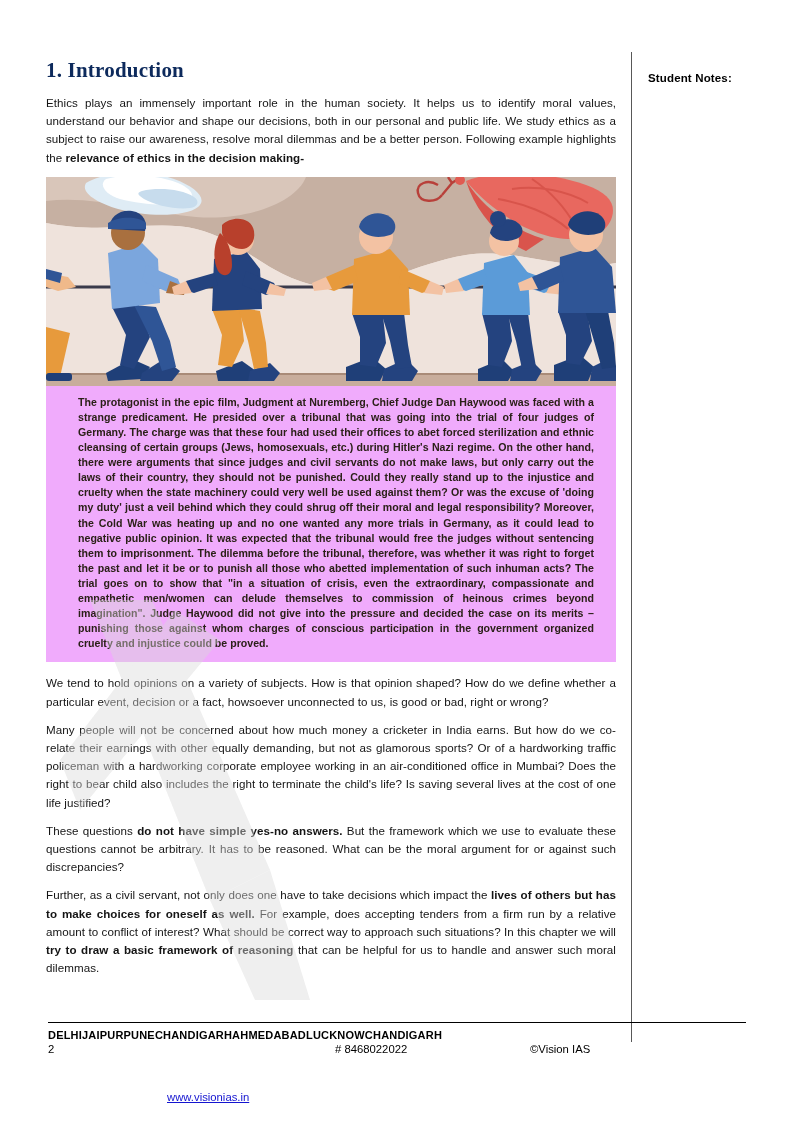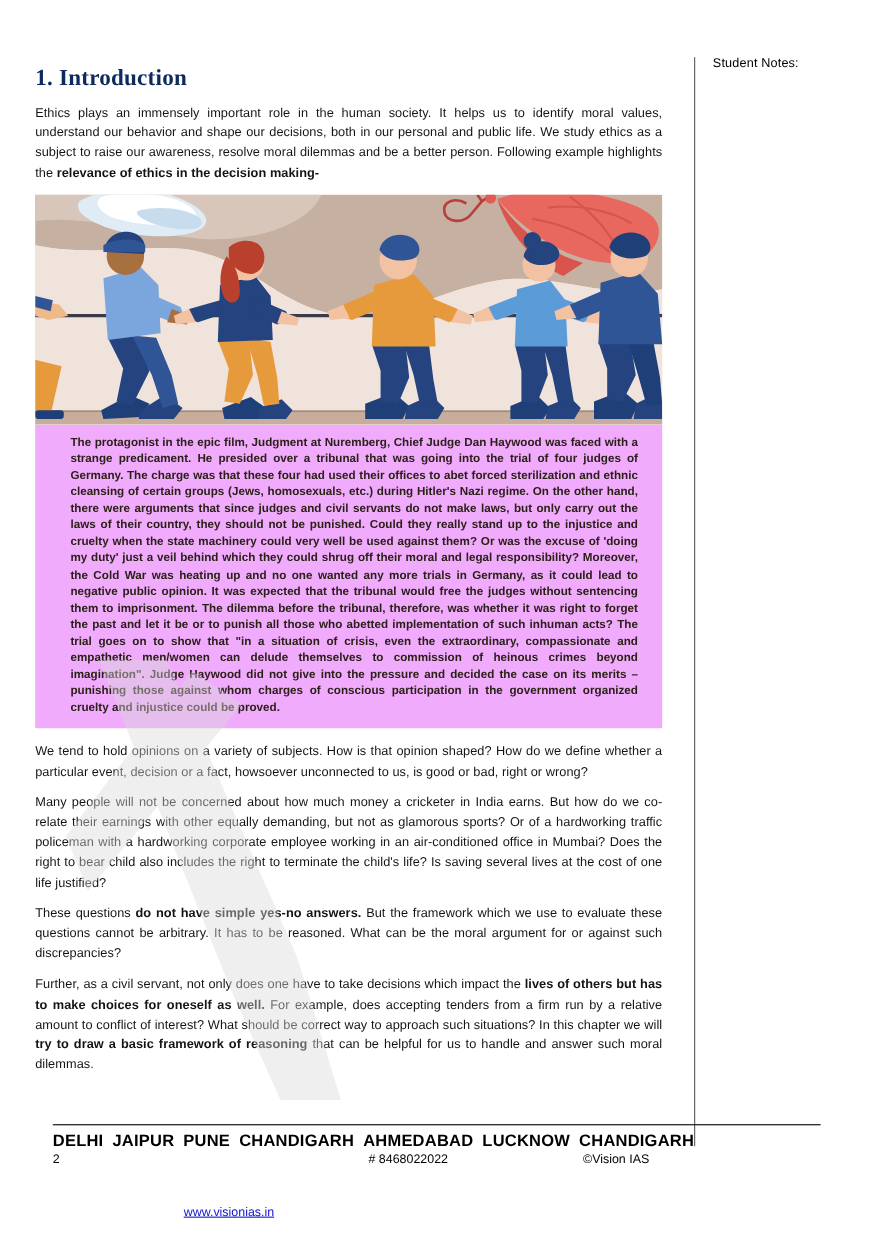--- a/index.html
+++ b/index.html
@@ -44,34 +44,35 @@
     width: 1px;
     height: 990px;
     background: #585858;
     z-index: 3;
   }
 
   
   .notes-col {
     position: absolute;
     left: 648px;
-    top: 52px;
+    top: 72px;
     width: 130px;
     z-index: 4;
+    font-weight: bold;
   }
   .notes-title {
     font-size: 11.5px;
     color: #000;
     letter-spacing: 0.15px;
   }
 
   
   .content {
     position: absolute;
-    left: 32px;
+    left: 46px;
     top: 58px;
     width: 570px;
     z-index: 4;
   }
 
   h1.chapter-title {
     font-family: "Liberation Serif", serif;
     font-size: 21px;
     font-weight: bold;
     color: #0d2a5c;
@@ -130,22 +131,21 @@
     left: 48px;
     top: 1022px;
     width: 698px;
     height: 1px;
     background: #000;
     z-index: 6;
   }
   .footer-cities {
     display: flex;
     width: 583px;
-    justify-content: space-between;
-    font-size: 15px;
+    font-size: 11px;
     font-weight: bold;
     letter-spacing: 0.2px;
     margin-top: 7px;
   }
   .footer-sub {
     position: relative;
     width: 583px;
     height: 17px;
     margin-top: 2px;
     font-size: 11.3px;

